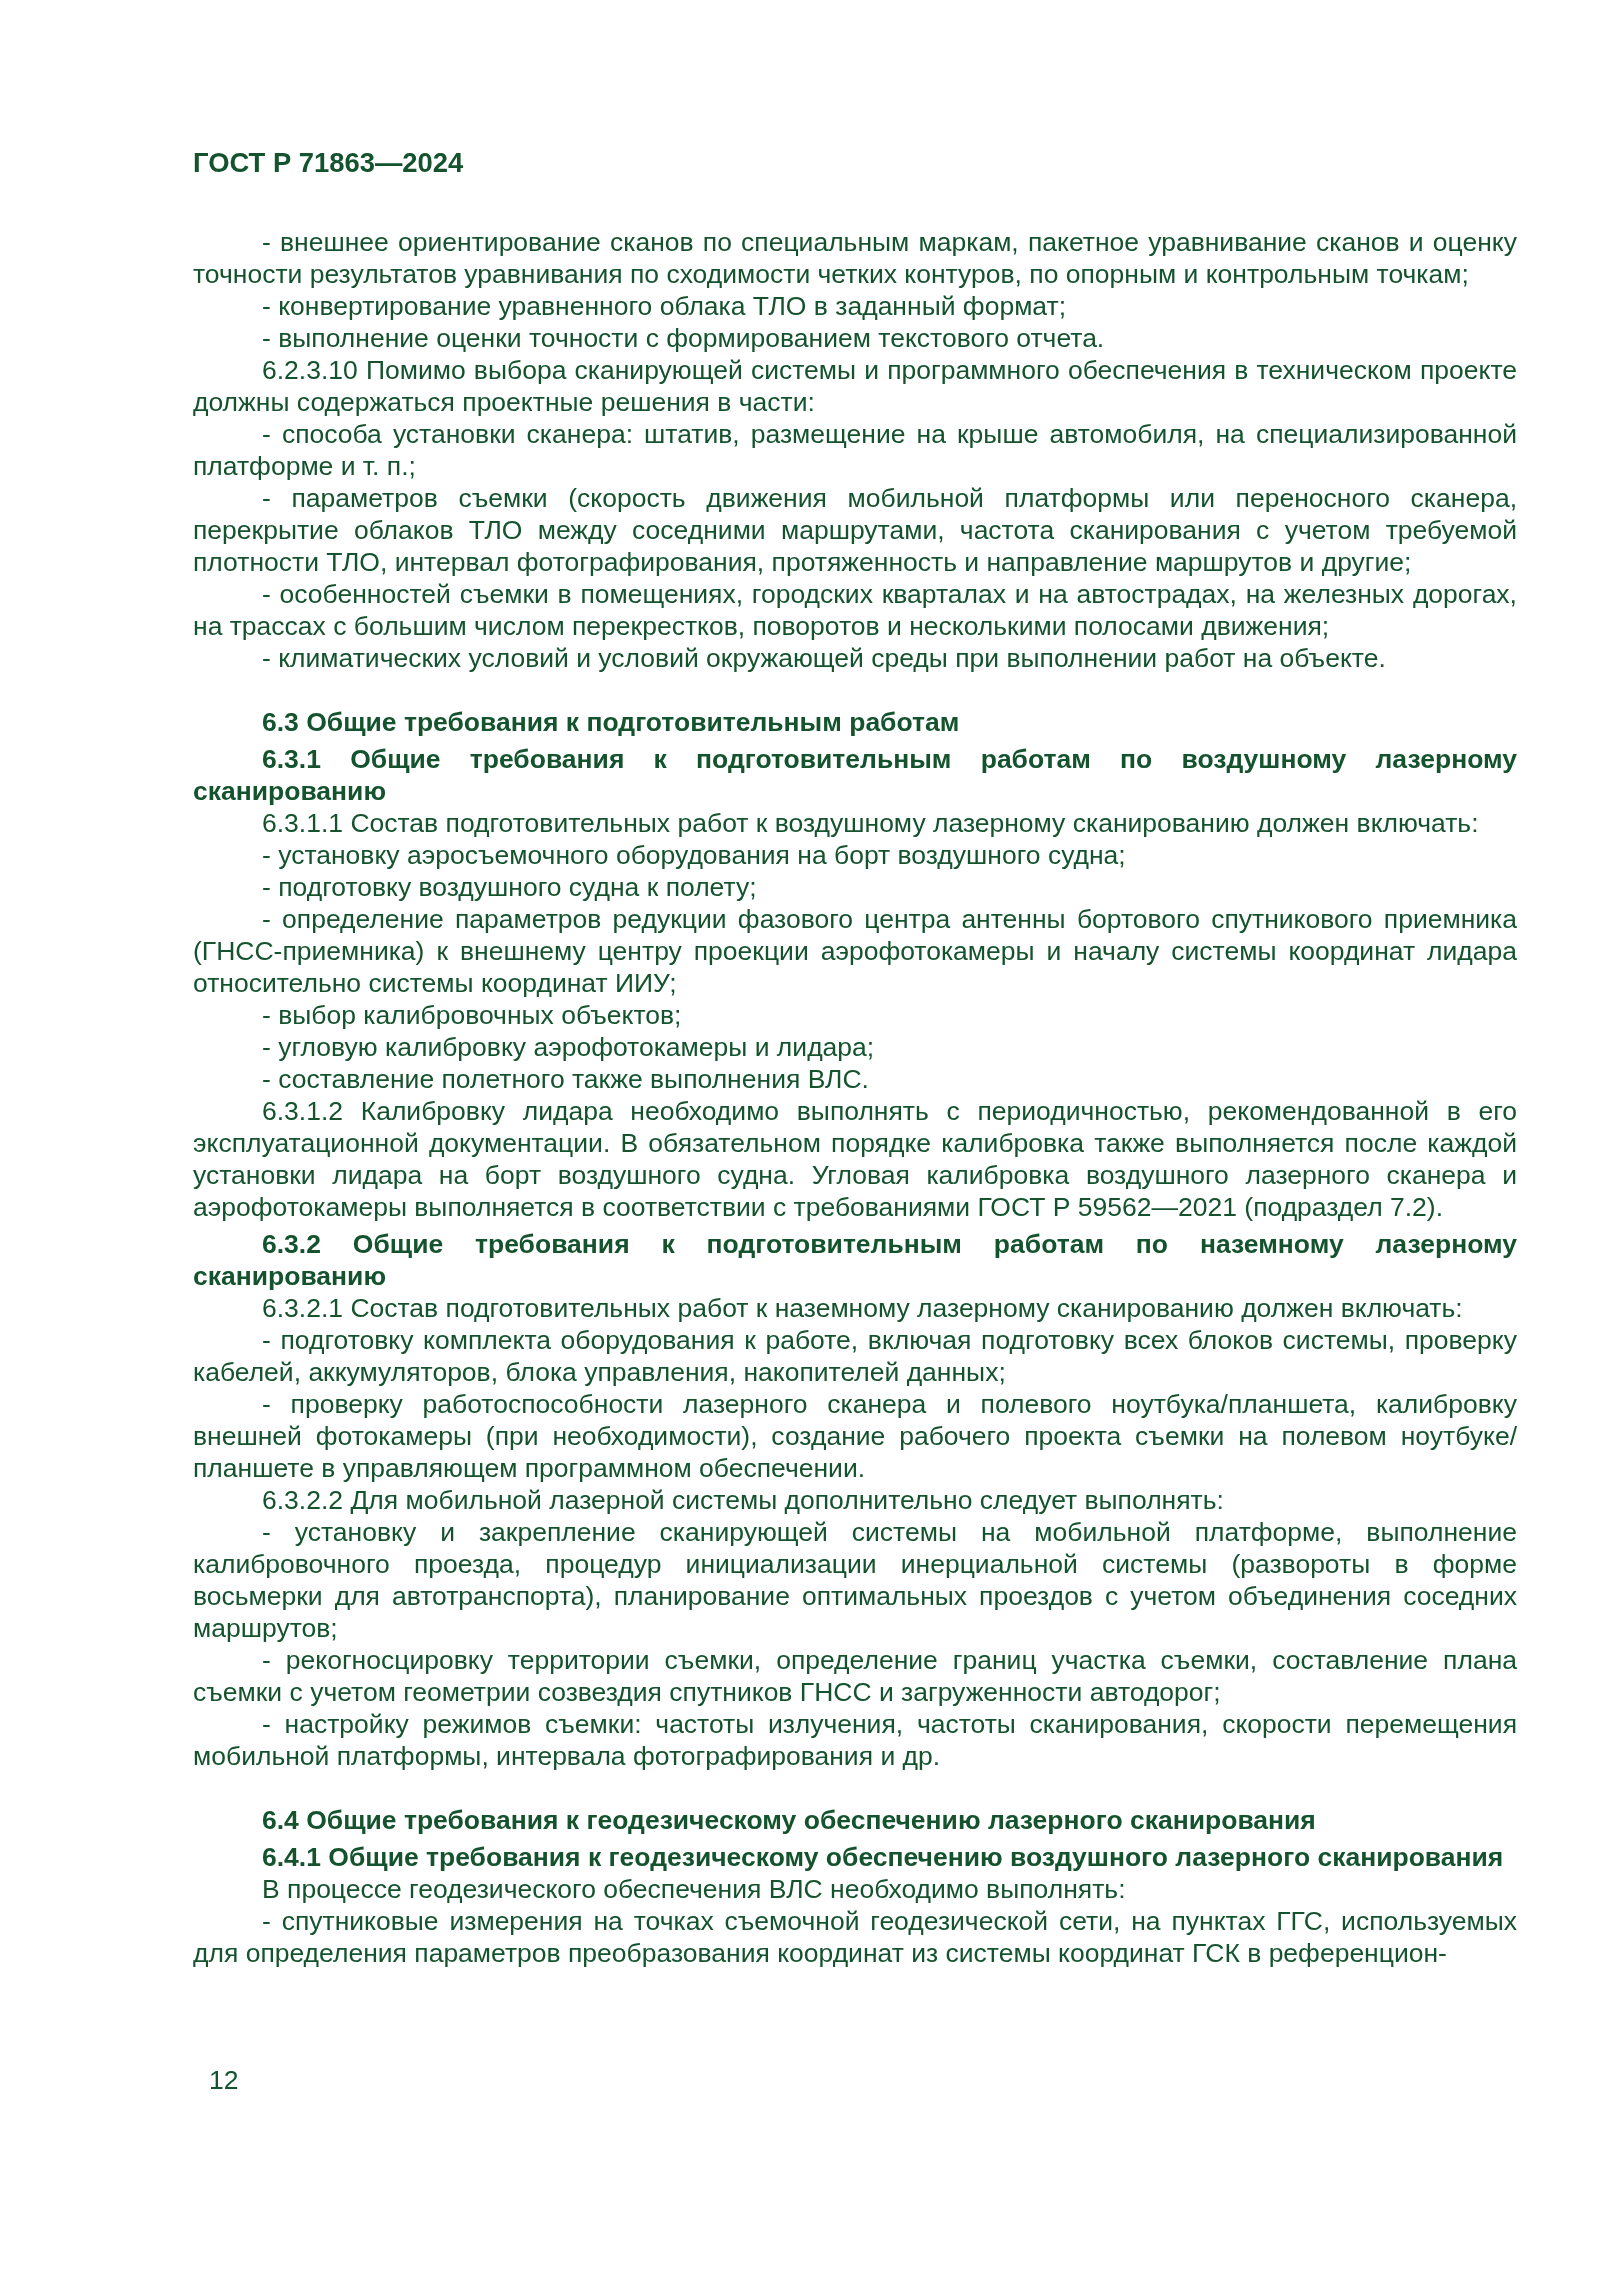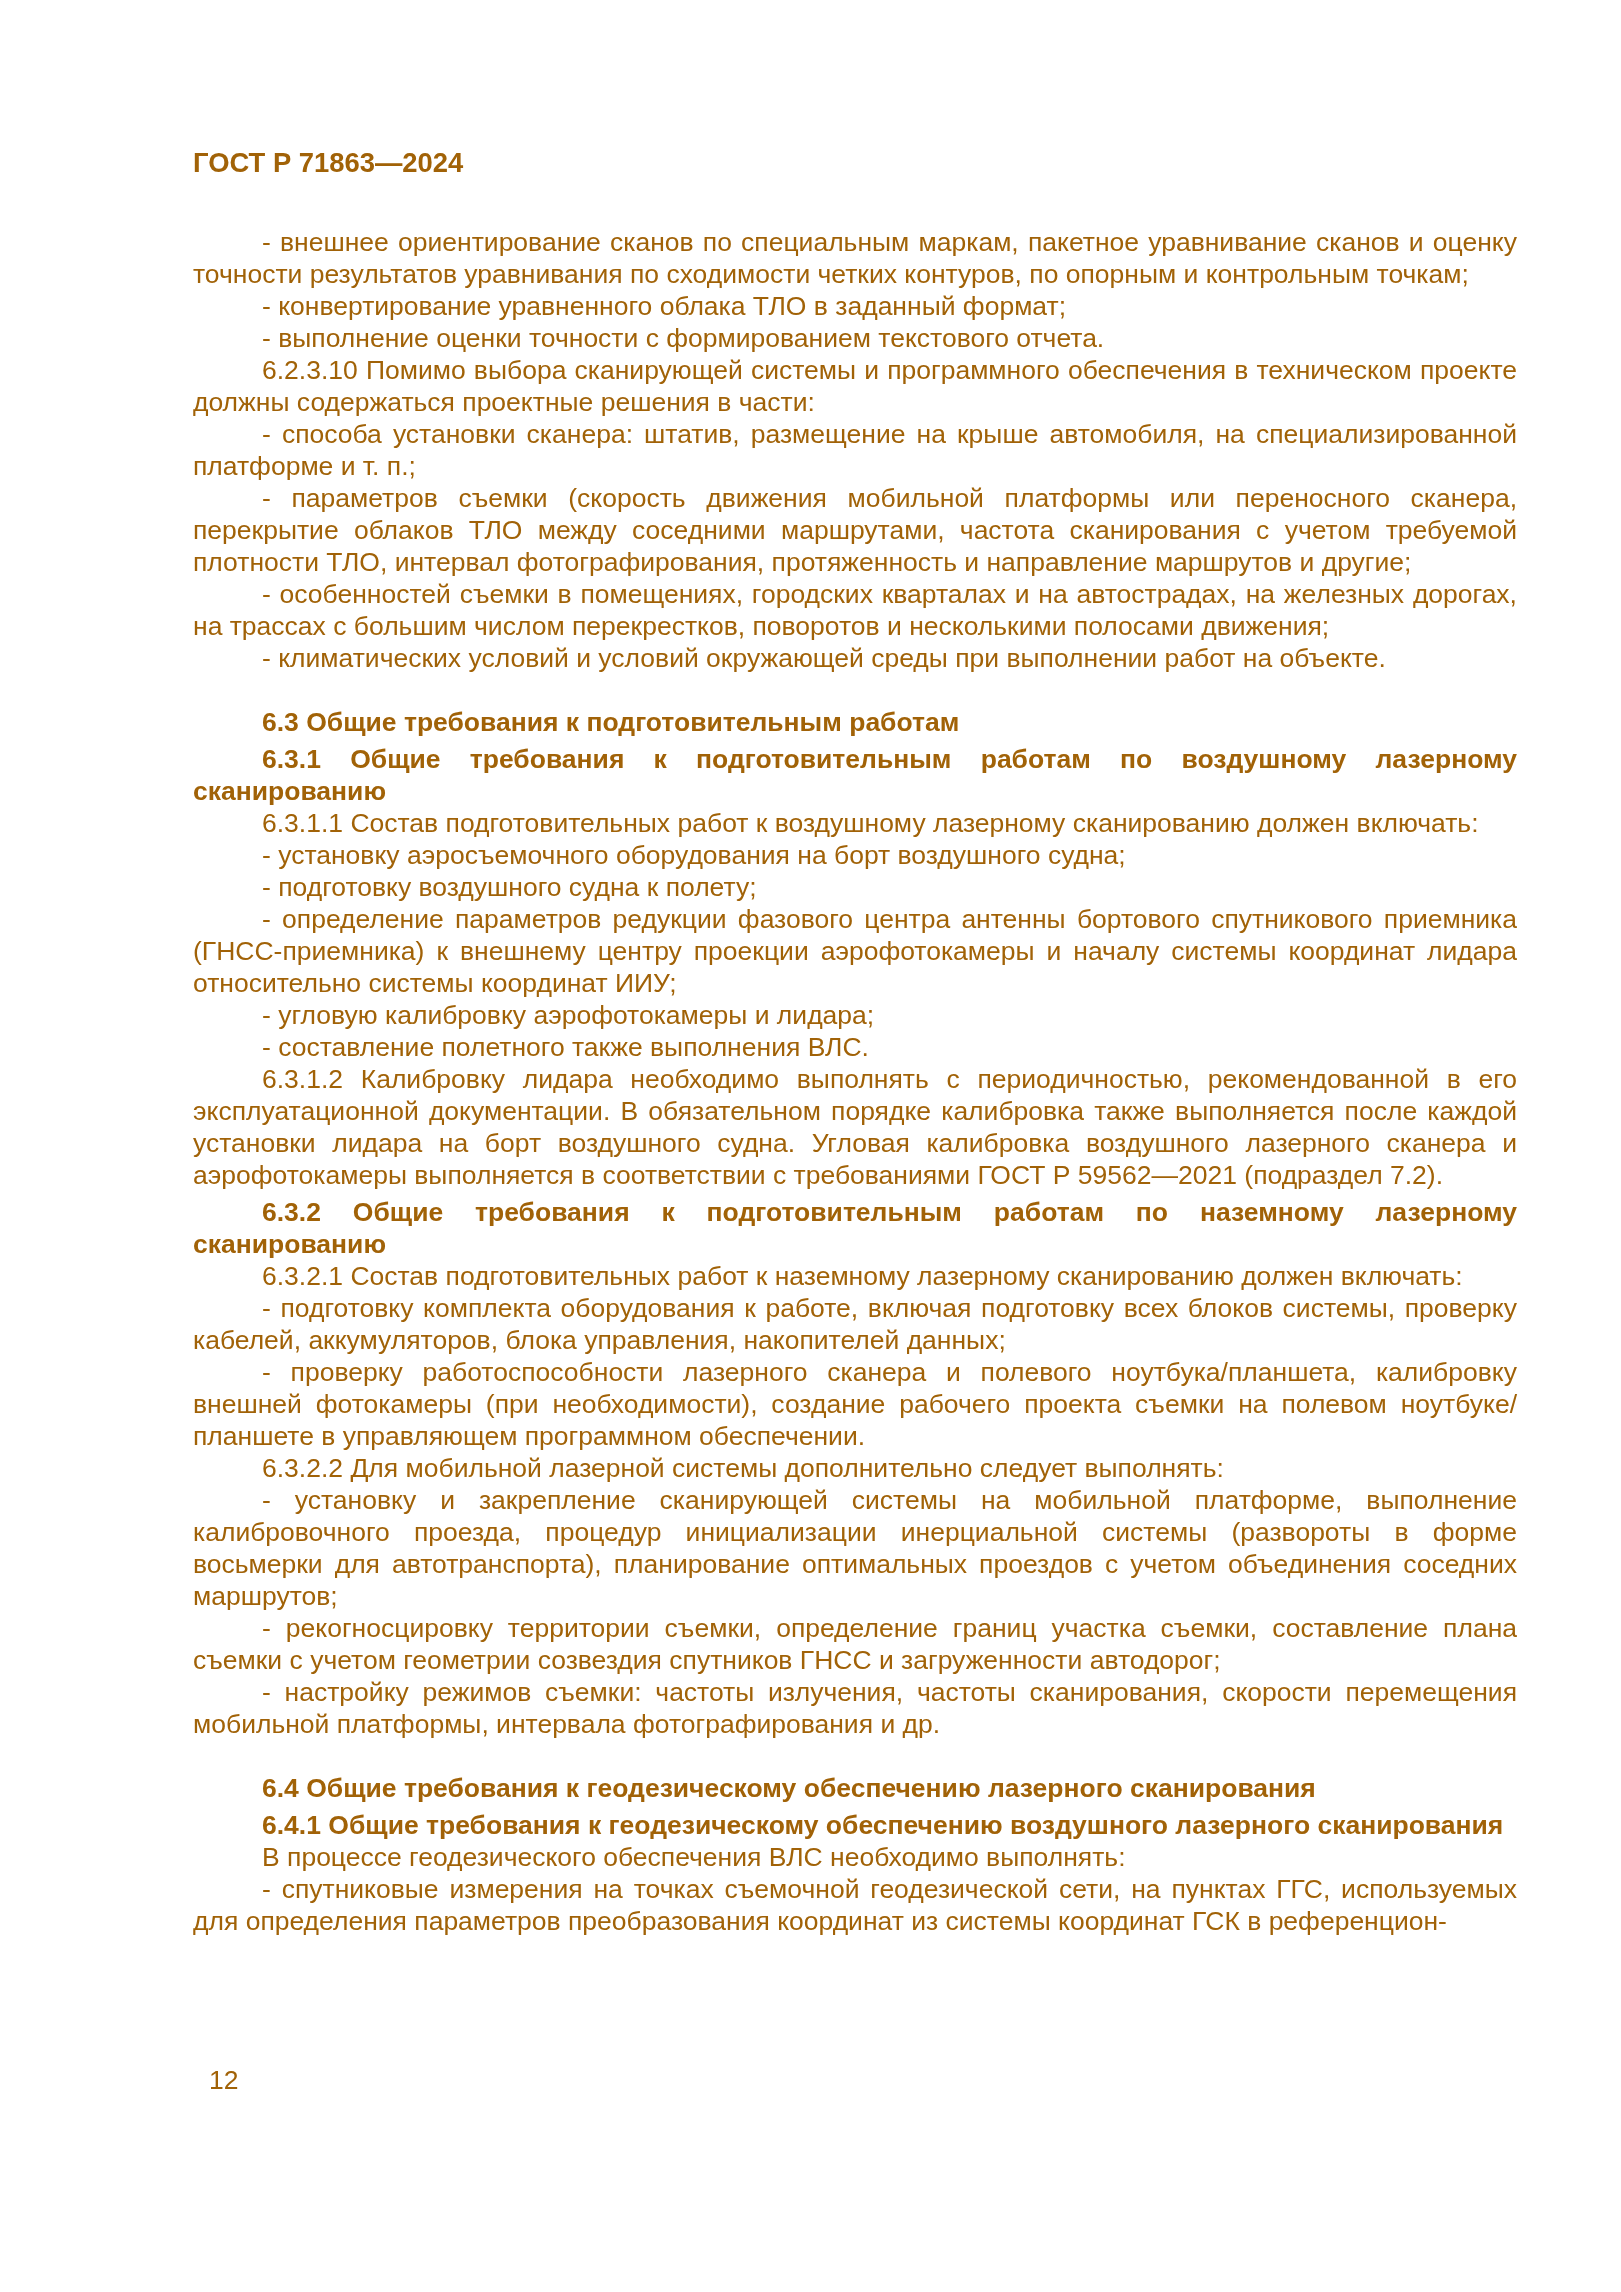--- a/index.html
+++ b/index.html
@@ -1,21 +1,21 @@
 <!DOCTYPE html>
 <html lang="ru"><head>
 <meta charset="utf-8">
 <style>
   html, body { margin: 0; padding: 0; background: #ffffff; }
   .page {
     position: relative;
     width: 1621px;
     height: 2241px;
     background: #ffffff;
-    color: #a16207;
+    color: #14532d;
     font-family: "Liberation Sans", "DejaVu Sans", sans-serif;
     overflow: hidden;
   }
   .doc-header {
     position: absolute;
     left: 193px;
     top: 147px;
     font-size: 27.4px;
     font-weight: bold;
     white-space: nowrap;
@@ -60,20 +60,21 @@
     <p class="para">- способа установки сканера: штатив, размещение на крыше автомобиля, на специализированной платформе и т. п.;</p>
     <p class="para">- параметров съемки (скорость движения мобильной платформы или переносного сканера, перекрытие облаков ТЛО между соседними маршрутами, частота сканирования с учетом требуемой плотности ТЛО, интервал фотографирования, протяженность и направление маршрутов и другие;</p>
     <p class="para">- особенностей съемки в помещениях, городских кварталах и на автострадах, на железных дорогах, на трассах с большим числом перекрестков, поворотов и несколькими полосами движения;</p>
     <p class="para">- климатических условий и условий окружающей среды при выполнении работ на объекте.</p>
     <p class="para heading gap-lg">6.3 Общие требования к подготовительным работам</p>
     <p class="para heading gap-sm">6.3.1 Общие требования к подготовительным работам по воздушному лазерному сканированию</p>
     <p class="para">6.3.1.1 Состав подготовительных работ к воздушному лазерному сканированию должен включать:</p>
     <p class="para">- установку аэросъемочного оборудования на борт воздушного судна;</p>
     <p class="para">- подготовку воздушного судна к полету;</p>
     <p class="para">- определение параметров редукции фазового центра антенны бортового спутникового приемника (ГНСС-приемника) к внешнему центру проекции аэрофотокамеры и началу системы координат лидара относительно системы координат ИИУ;</p>
+    <p class="para">- выбор калибровочных объектов;</p>
     <p class="para">- угловую калибровку аэрофотокамеры и лидара;</p>
     <p class="para">- составление полетного также выполнения ВЛС.</p>
     <p class="para">6.3.1.2 Калибровку лидара необходимо выполнять с периодичностью, рекомендованной в его эксплуатационной документации. В обязательном порядке калибровка также выполняется после каждой установки лидара на борт воздушного судна. Угловая калибровка воздушного лазерного сканера и аэрофотокамеры выполняется в соответствии с требованиями ГОСТ Р 59562—2021 (подраздел 7.2).</p>
     <p class="para heading gap-xs">6.3.2 Общие требования к подготовительным работам по наземному лазерному сканированию</p>
     <p class="para">6.3.2.1 Состав подготовительных работ к наземному лазерному сканированию должен включать:</p>
     <p class="para">- подготовку комплекта оборудования к работе, включая подготовку всех блоков системы, проверку кабелей, аккумуляторов, блока управления, накопителей данных;</p>
     <p class="para">- проверку работоспособности лазерного сканера и полевого ноутбука/планшета, калибровку внешней фотокамеры (при необходимости), создание рабочего проекта съемки на полевом ноутбуке/планшете в управляющем программном обеспечении.</p>
     <p class="para">6.3.2.2 Для мобильной лазерной системы дополнительно следует выполнять:</p>
     <p class="para">- установку и закрепление сканирующей системы на мобильной платформе, выполнение калибровочного проезда, процедур инициализации инерциальной системы (развороты в форме восьмерки для автотранспорта), планирование оптимальных проездов с учетом объединения соседних маршрутов;</p>
     <p class="para">- рекогносцировку территории съемки, определение границ участка съемки, составление плана съемки с учетом геометрии созвездия спутников ГНСС и загруженности автодорог;</p>

